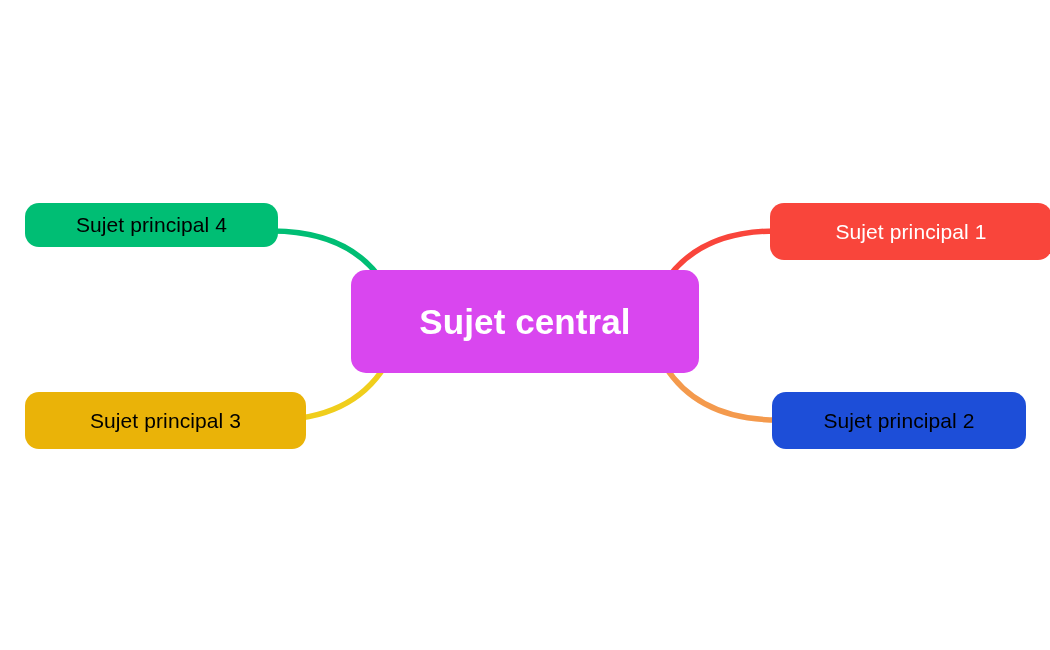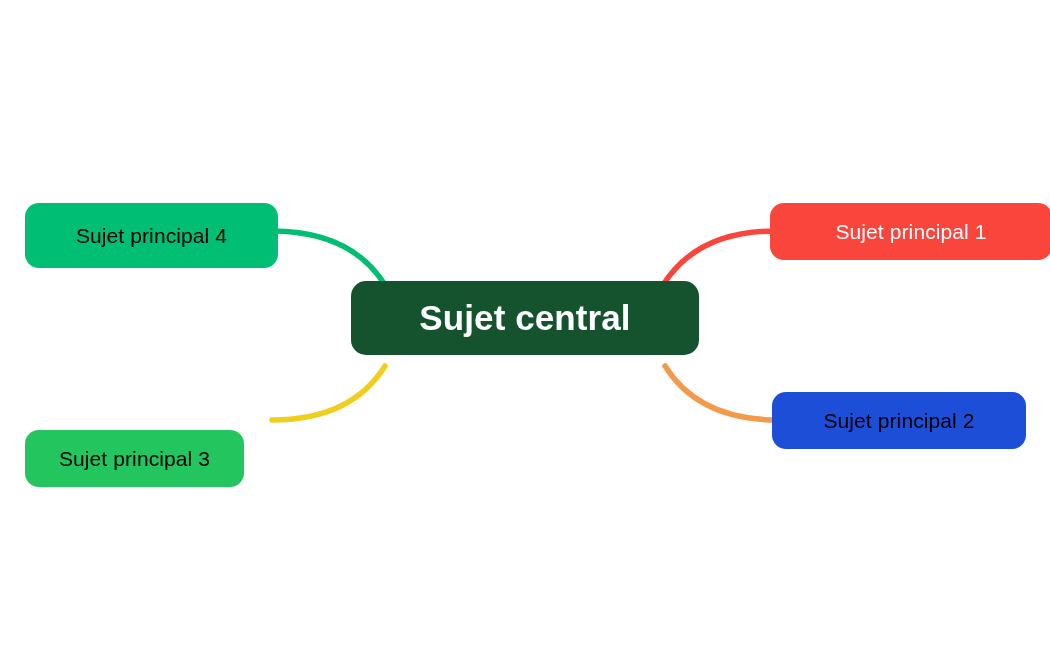--- a/index.html
+++ b/index.html
@@ -34,52 +34,51 @@
     z-index: 2;
     white-space: nowrap;
   }
   .node-label {
     font-family: "Liberation Sans", sans-serif;
     letter-spacing: 0.1px;
   }
   
   #node-central {
     left: 351px;
-    top: 281px;
+    top: 270px;
     width: 348px;
-    height: 74px;
-    background: #14532d;
+    height: 103px;
+    background: #d946ef;
     border-radius: 15px;
   }
   #node-central .node-label {
     color: #ffffff;
     font-size: 35px;
     font-weight: 700;
   }
   
   .branch .node-label {
     font-size: 21px;
     font-weight: 400;
   }
   #node-topic-4 {
     left: 25px;
     top: 203px;
     width: 253px;
-    height: 65px;
+    height: 44px;
     background: #00be74;
   }
   #node-topic-4 .node-label { color: #000000; }
 
   #node-topic-3 {
     left: 25px;
     top: 392px;
-    width: 219px;
+    width: 281px;
     height: 57px;
-    background: #22c55e;
-    margin-top: 38px;
+    background: #eab308;
   }
   #node-topic-3 .node-label { color: #000000; }
 
   #node-topic-1 {
     left: 770px;
     top: 203px;
     width: 282px;
     height: 57px;
     background: #f9453b;
   }

